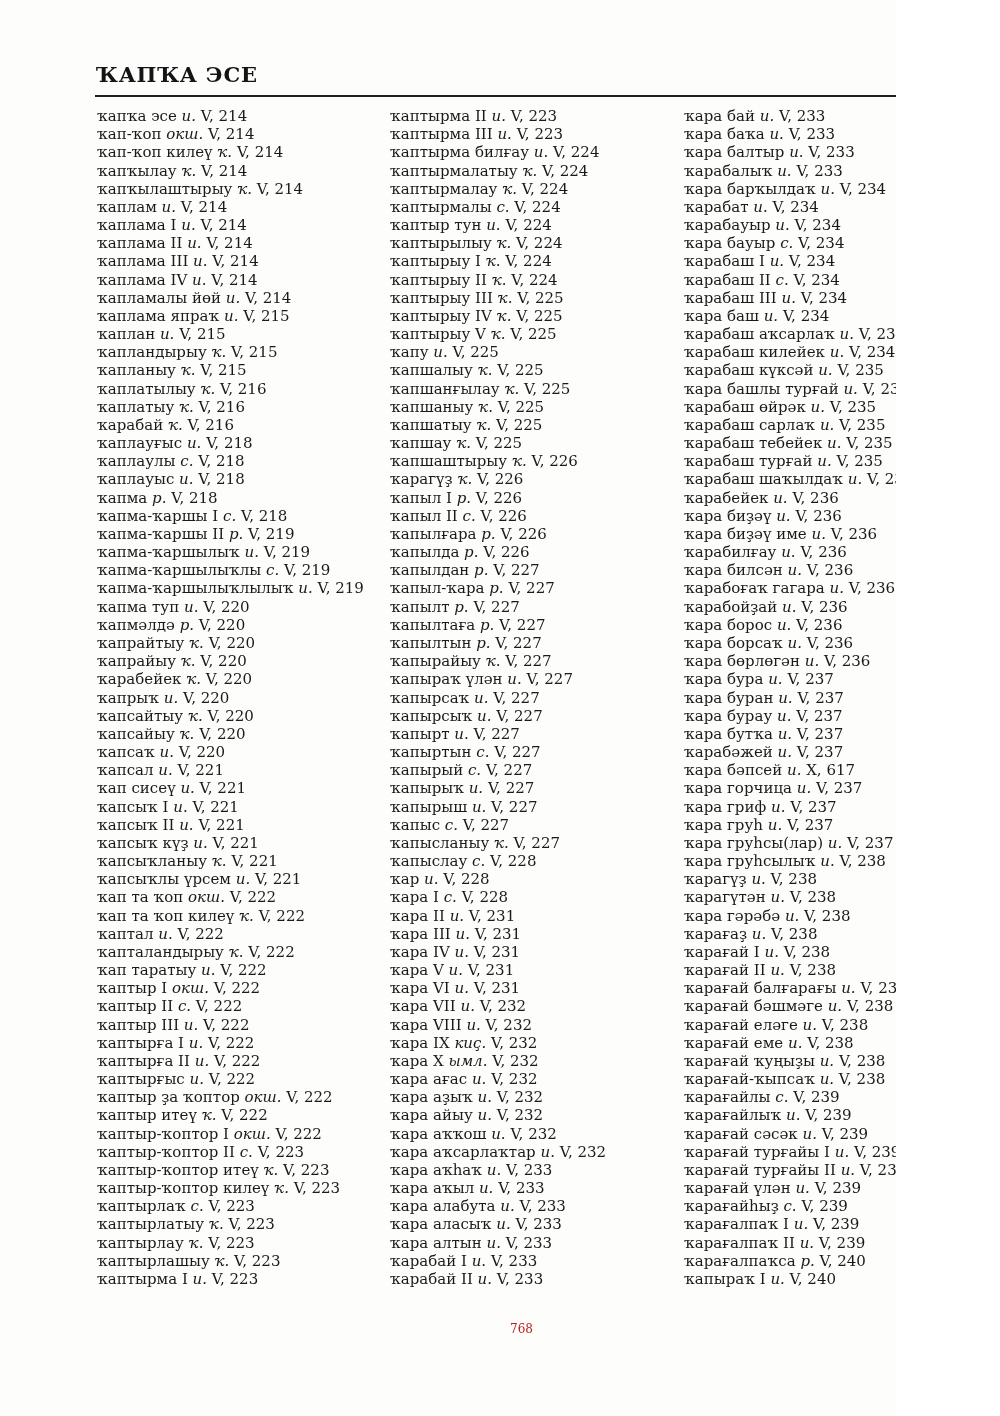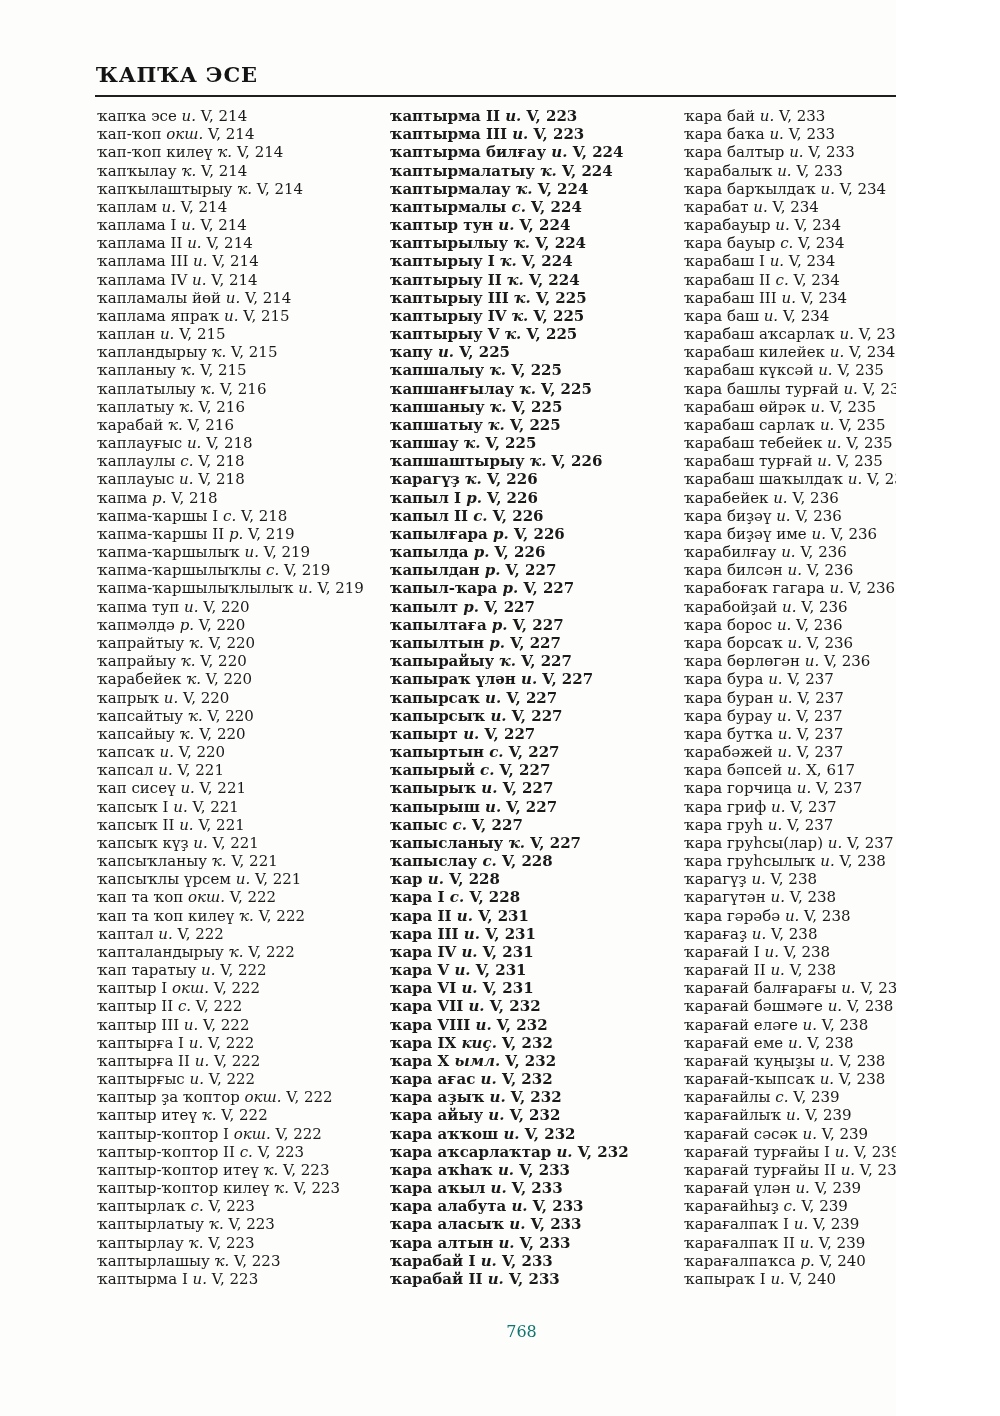--- a/index.html
+++ b/index.html
@@ -34,39 +34,39 @@
     width: 853px;
     height: 2px;
     background: #1f1f1f;
   }
   .col {
     position: absolute;
     top: 107px;
     width: 292px;
   }
   .col-1 { left: 97px; }
-  .col-2 { left: 390px; font-weight: bold; }
+  .col-2 { left: 390px; }
   .col-3 { left: 684px; }
   .entry {
     font-size: 15px;
     line-height: 18.17px;
     white-space: nowrap;
     color: #1a1a1a;
   }
   .entry .p {
     font-style: italic;
   }
   .pagenum {
     position: absolute;
     left: 95px;
     top: 1322px;
     width: 853px;
     text-align: center;
-    font-size: 16px;
-    color: #0f766e;
+    font-size: 12px;
+    color: #b91c1c;
   }
 </style>
 </head>
 <body>
 
 <div class="page">
   <h1 class="running-head">ҠАПҠА ЭСЕ</h1>
   <div class="header-rule"></div>
 
   <div class="col col-1" id="col-0">

